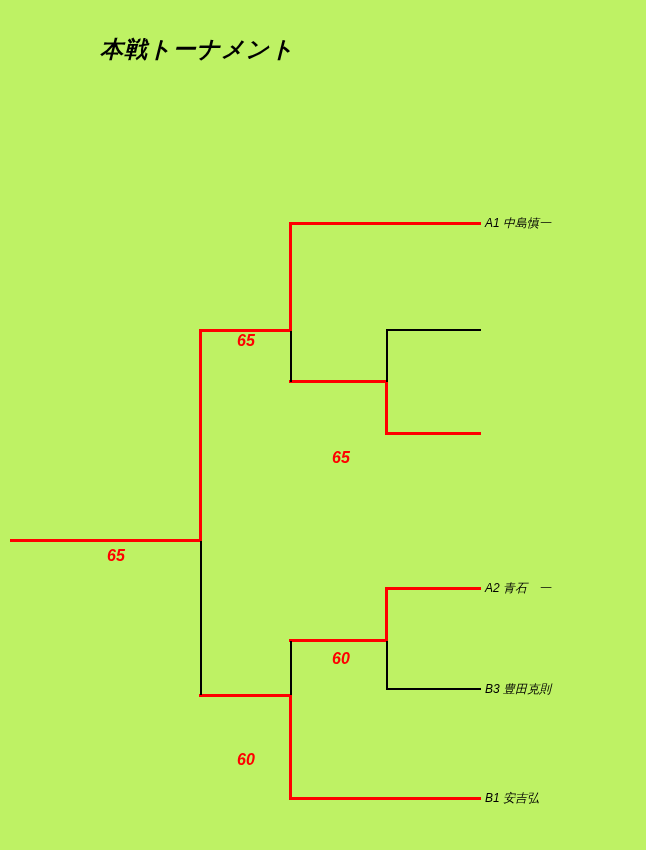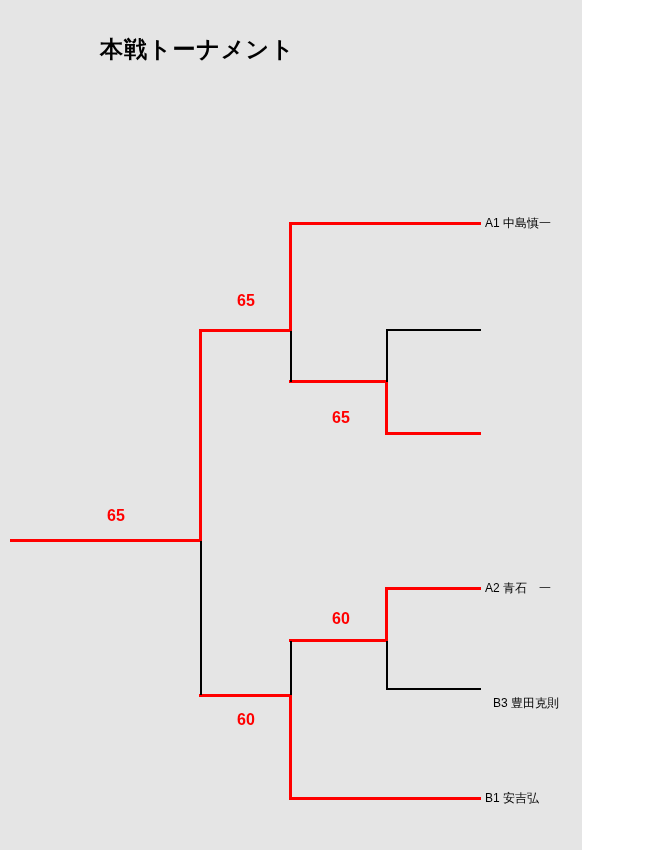--- a/index.html
+++ b/index.html
@@ -3,24 +3,25 @@
 <meta charset="utf-8">
 <style>
   html, body {
     margin: 0;
     padding: 0;
     background: #ffffff;
     font-family: "Liberation Sans", "DejaVu Sans", sans-serif;
   }
   .bracket-canvas {
     position: relative;
-    width: 582px;
+    width: 646px;
     height: 850px;
-    background: #e5e5e5;
+    background: #bef264;
     overflow: hidden;
+    font-style: italic;
   }
   .title {
     position: absolute;
     left: 100px;
     top: 34px;
     font-size: 23px;
     font-weight: bold;
     color: #000000;
     letter-spacing: 1px;
     white-space: pre;
@@ -36,20 +37,21 @@
     font-size: 12px;
     color: #000000;
     white-space: pre;
   }
   .score-label {
     position: absolute;
     font-size: 16px;
     font-weight: bold;
     color: #ff0000;
     white-space: pre;
+    margin-top: 40px;
   }
 </style>
 </head>
 <body>
 
 <div class="bracket-canvas">
 
   <div class="title">本戦トーナメント</div>
 
   <div class="line red" style="left:290px; top:222px; width:191px; height:3px;"></div>
@@ -89,21 +91,21 @@
   <div class="line black" style="left:386px; top:688px; width:95px; height:2px;"></div>
 
   <div class="line black" style="left:386px; top:641px; width:2px; height:49px;"></div>
 
   <div class="line black" style="left:290px; top:641px; width:2px; height:54px;"></div>
 
   <div class="line black" style="left:200px; top:541px; width:2px; height:154px;"></div>
 
   <div class="player-label" style="top:215px;">A1 中島慎一</div>
   <div class="player-label" style="top:580px;">A2 青石　一</div>
-  <div class="player-label" style="top:695px;margin-left:8px;">B3 豊田克則</div>
+  <div class="player-label" style="top:681px;">B3 豊田克則</div>
   <div class="player-label" style="top:790px;text-align:right;">B1 安吉弘</div>
 
   <div class="score-label" style="left:237px; top:292px;">65</div>
   <div class="score-label" style="left:332px; top:409px;">65</div>
   <div class="score-label" style="left:107px; top:507px;">65</div>
   <div class="score-label" style="left:332px; top:610px;">60</div>
   <div class="score-label" style="left:237px; top:711px;">60</div>
 
 </div>
 

